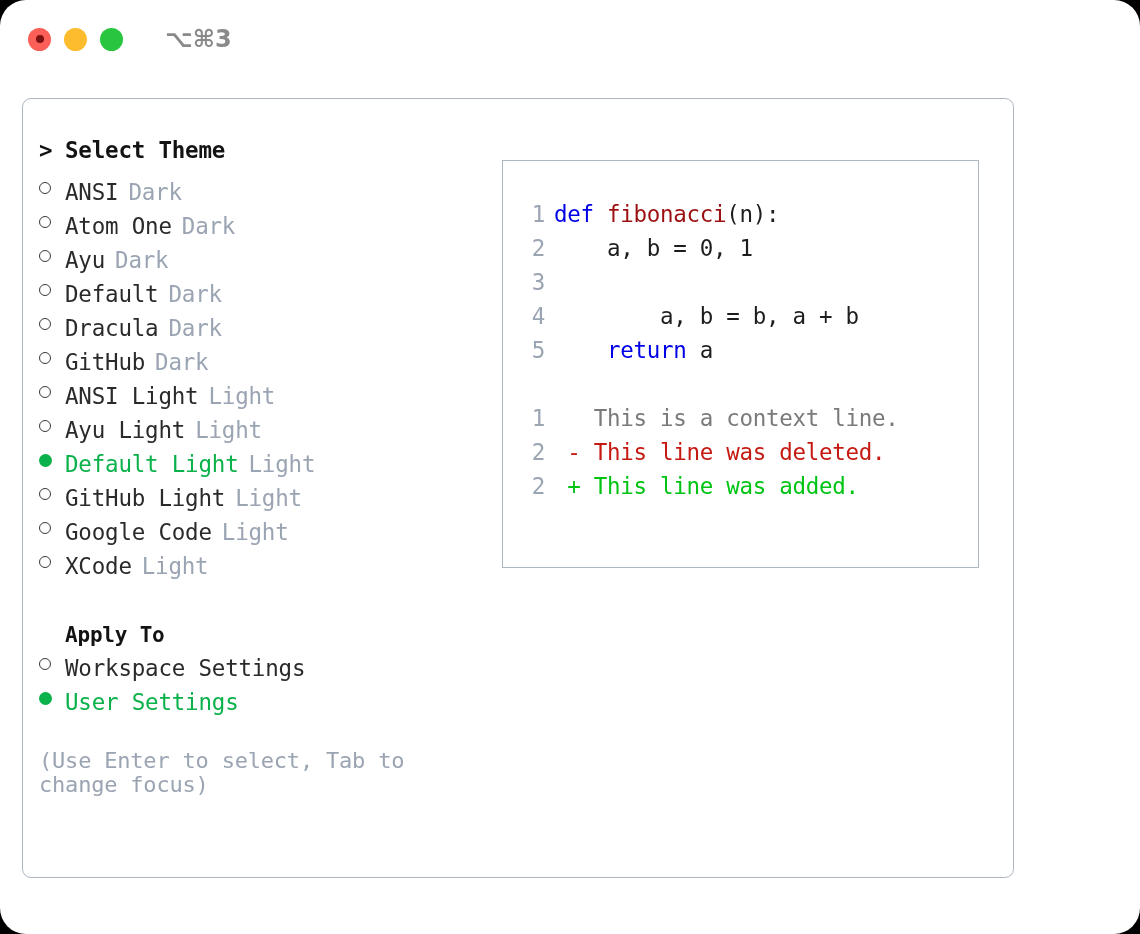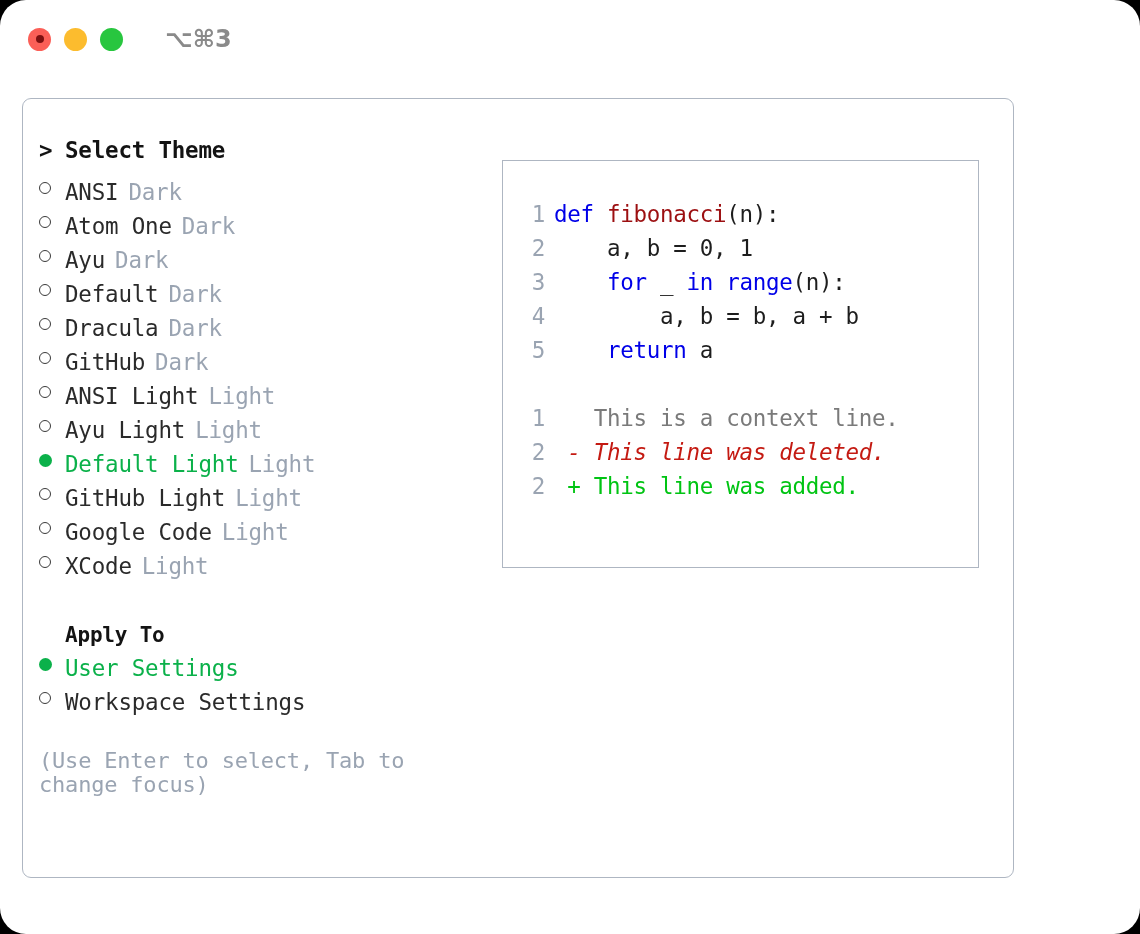--- a/index.html
+++ b/index.html
@@ -201,21 +201,21 @@
     flex: 0 0 30px;
     text-align: right;
     color: #9aa4b2;
     padding-right: 9px;
     box-sizing: content-box;
   }
   .kw  { color: #0000e8; margin-top: 13px; }
   .fn  { color: #9c0f11; }
   .pl  { color: #1d1d1d; }
   .ctx { color: #7a7a7a; margin-top: 40px; }
-  .del { color: #c41a12; font-style: italic; }
+  .del { color: #c41a12; }
   .add { color: #00c413; }
   .spacer { height: 34px; }
 </style>
 </head>
 <body>
 
 <div class="window">
 
   <div class="titlebar">
     <div class="lights">
@@ -251,34 +251,34 @@
           <div class="theme-row"><span class="marker"><span class="ring"></span></span><span class="name">Google Code</span><span class="tag">Light</span></div>
           <div class="theme-row"><span class="marker"><span class="ring"></span></span><span class="name">XCode</span><span class="tag">Light</span></div>
         </div>
 
       <div class="applyto">
         <div class="sec-title">
           <span class="caret"></span>
           <span>Apply To</span>
         </div>
         <div id="apply-list">
+            <div class="theme-row"><span class="marker"><span class="ring"></span></span><span class="name">Workspace Settings</span></div>
             <div class="theme-row selected"><span class="marker"><span class="dot"></span></span><span class="name">User Settings</span></div>
-            <div class="theme-row"><span class="marker"><span class="ring"></span></span><span class="name">Workspace Settings</span></div>
           </div>
       </div>
 
       <div class="hint">(Use Enter to select, Tab to change focus)</div>
     </div>
 
     <div class="right-col">
       <div class="preview-box">
         <div id="code-block">
             <div class="code-line"><span class="gutter">1</span><span><span class="kw">def </span><span class="fn">fibonacci</span><span class="pl">(n):</span></span></div>
             <div class="code-line"><span class="gutter">2</span><span><span class="pl">    a, b = 0, 1</span></span></div>
-            <div class="code-line"><span class="gutter">3</span><span><span class="pl">    </span><span class="kw">for</span><span class="pl"> _ </span><span class="kw">in</span><span class="pl"> </span><span class="kw">range</span><span class="pl">(n):</span></span></div>
+            <div class="code-line"><span class="gutter">3</span></div>
             <div class="code-line"><span class="gutter">4</span><span><span class="pl">        a, b = b, a + b</span></span></div>
             <div class="code-line"><span class="gutter">5</span><span><span class="pl">    </span><span class="kw">return</span><span class="pl"> a</span></span></div>
           </div>
         <div class="spacer"></div>
         <div id="diff-block">
             <div class="code-line"><span class="gutter">1</span><span><span class="ctx">   This is a context line.</span></span></div>
             <div class="code-line"><span class="gutter">2</span><span><span class="del"> - This line was deleted.</span></span></div>
             <div class="code-line"><span class="gutter">2</span><span><span class="add"> + This line was added.</span></span></div>
           </div>
       </div>

